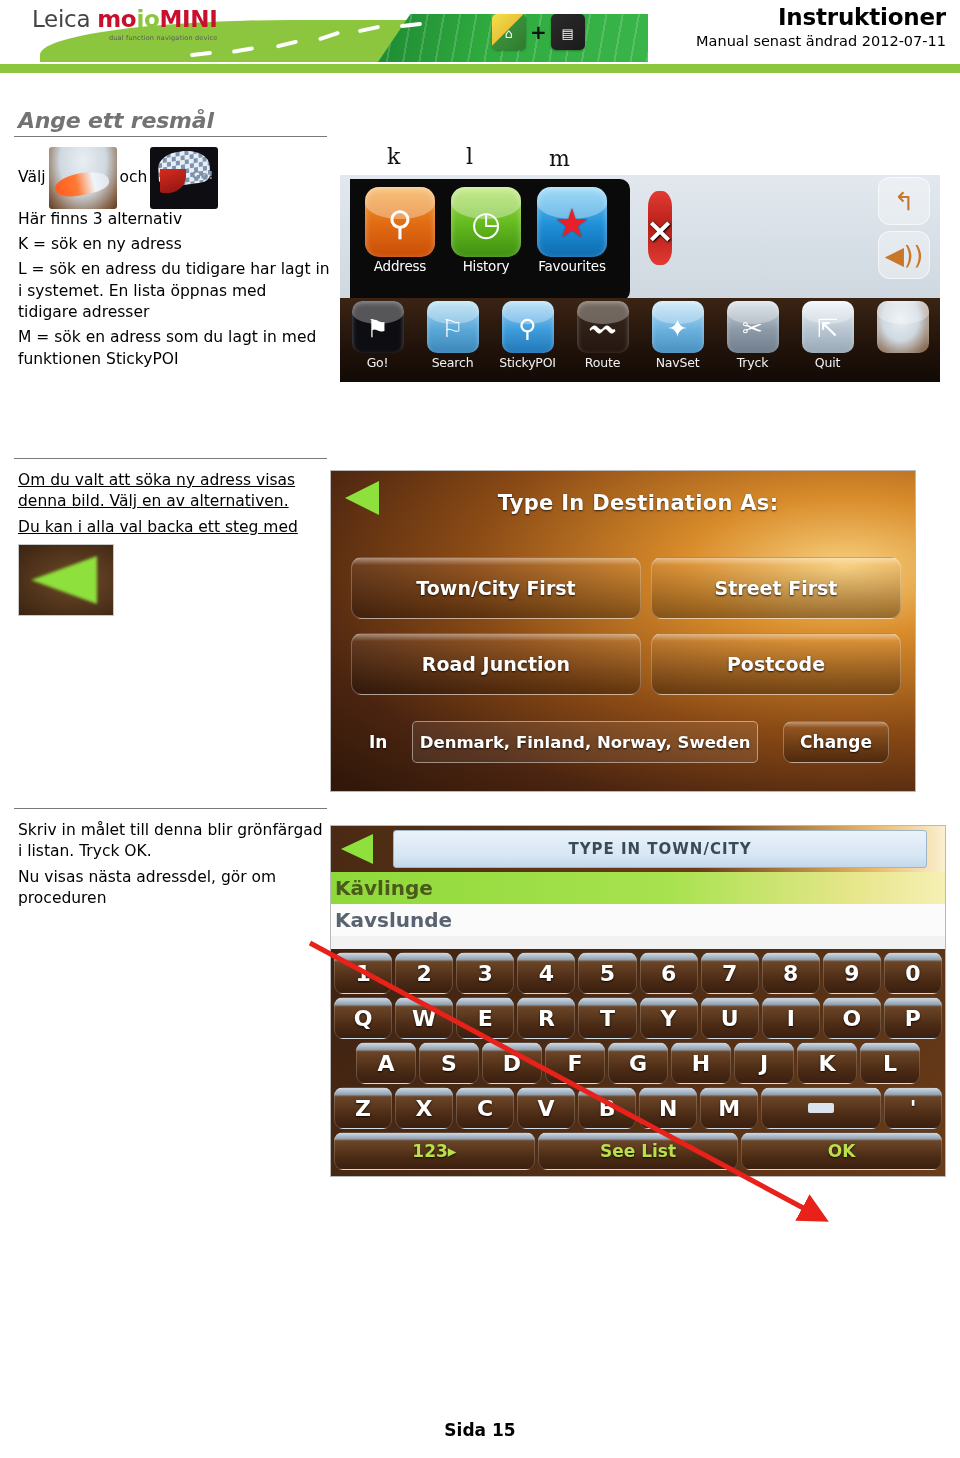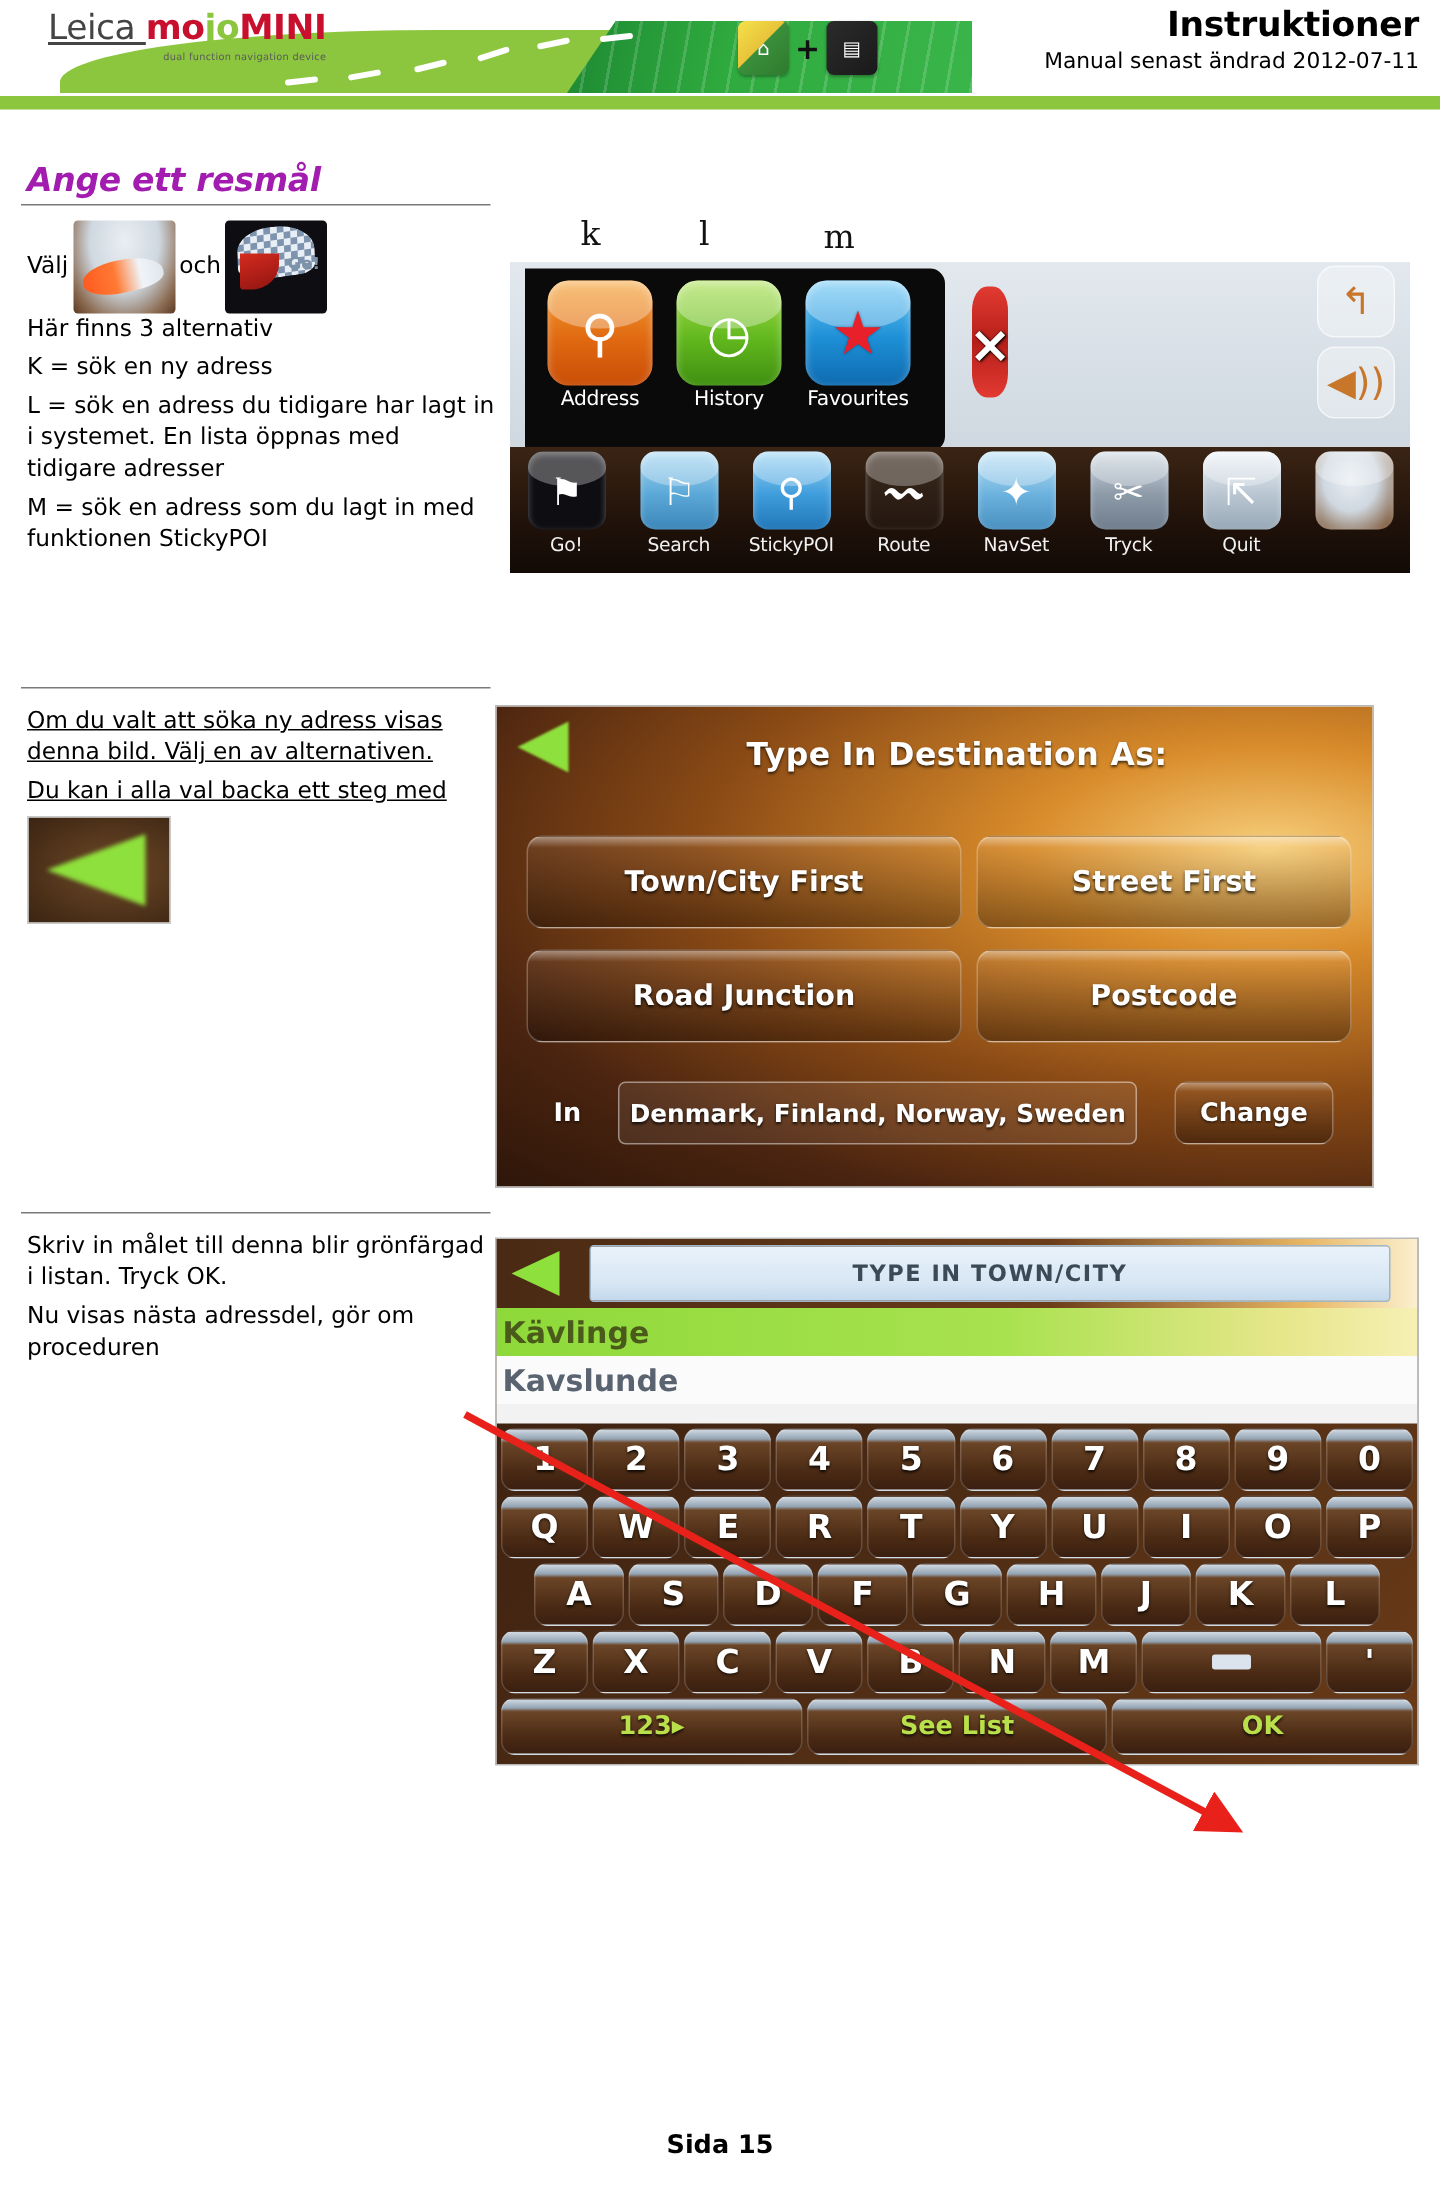--- a/index.html
+++ b/index.html
@@ -74,21 +74,21 @@
   .logo-wrap {
     position: absolute;
     left: 32px; top: 6px;
     z-index: 5;
   }
   .logo-main {
     font-size: 23px;
     letter-spacing: -0.3px;
     white-space: nowrap;
   }
-  .logo-leica { color: #444; font-weight: normal; font-family: "DejaVu Sans", sans-serif; text-decoration: underline; }
+  .logo-leica { color: #444; font-weight: normal; font-family: "DejaVu Sans", sans-serif; }
   .logo-mo { color: #C8102E; font-weight: bold; }
   .logo-jo { color: #8CC63F; font-weight: bold; }
   .logo-mini { color: #C8102E; font-weight: bold; }
   .logo-sub {
     font-size: 6.5px;
     color: #5a5a5a;
     text-align: right;
     margin-top: 2px;
     letter-spacing: 0.2px;
   }
@@ -149,21 +149,21 @@
     left: 0; top: 80px;
     width: 960px;
   }
 
   .section-title {
     position: absolute;
     left: 18px; top: 28px;
     font-size: 22px;
     font-weight: bold;
     font-style: italic;
-    color: #a21caf;
+    color: #737373;
     letter-spacing: -0.2px;
   }
 
   .hr-left {
     position: absolute;
     left: 14px;
     width: 313px;
     height: 0;
     border-top: 1px solid #7a7a7a;
   }

